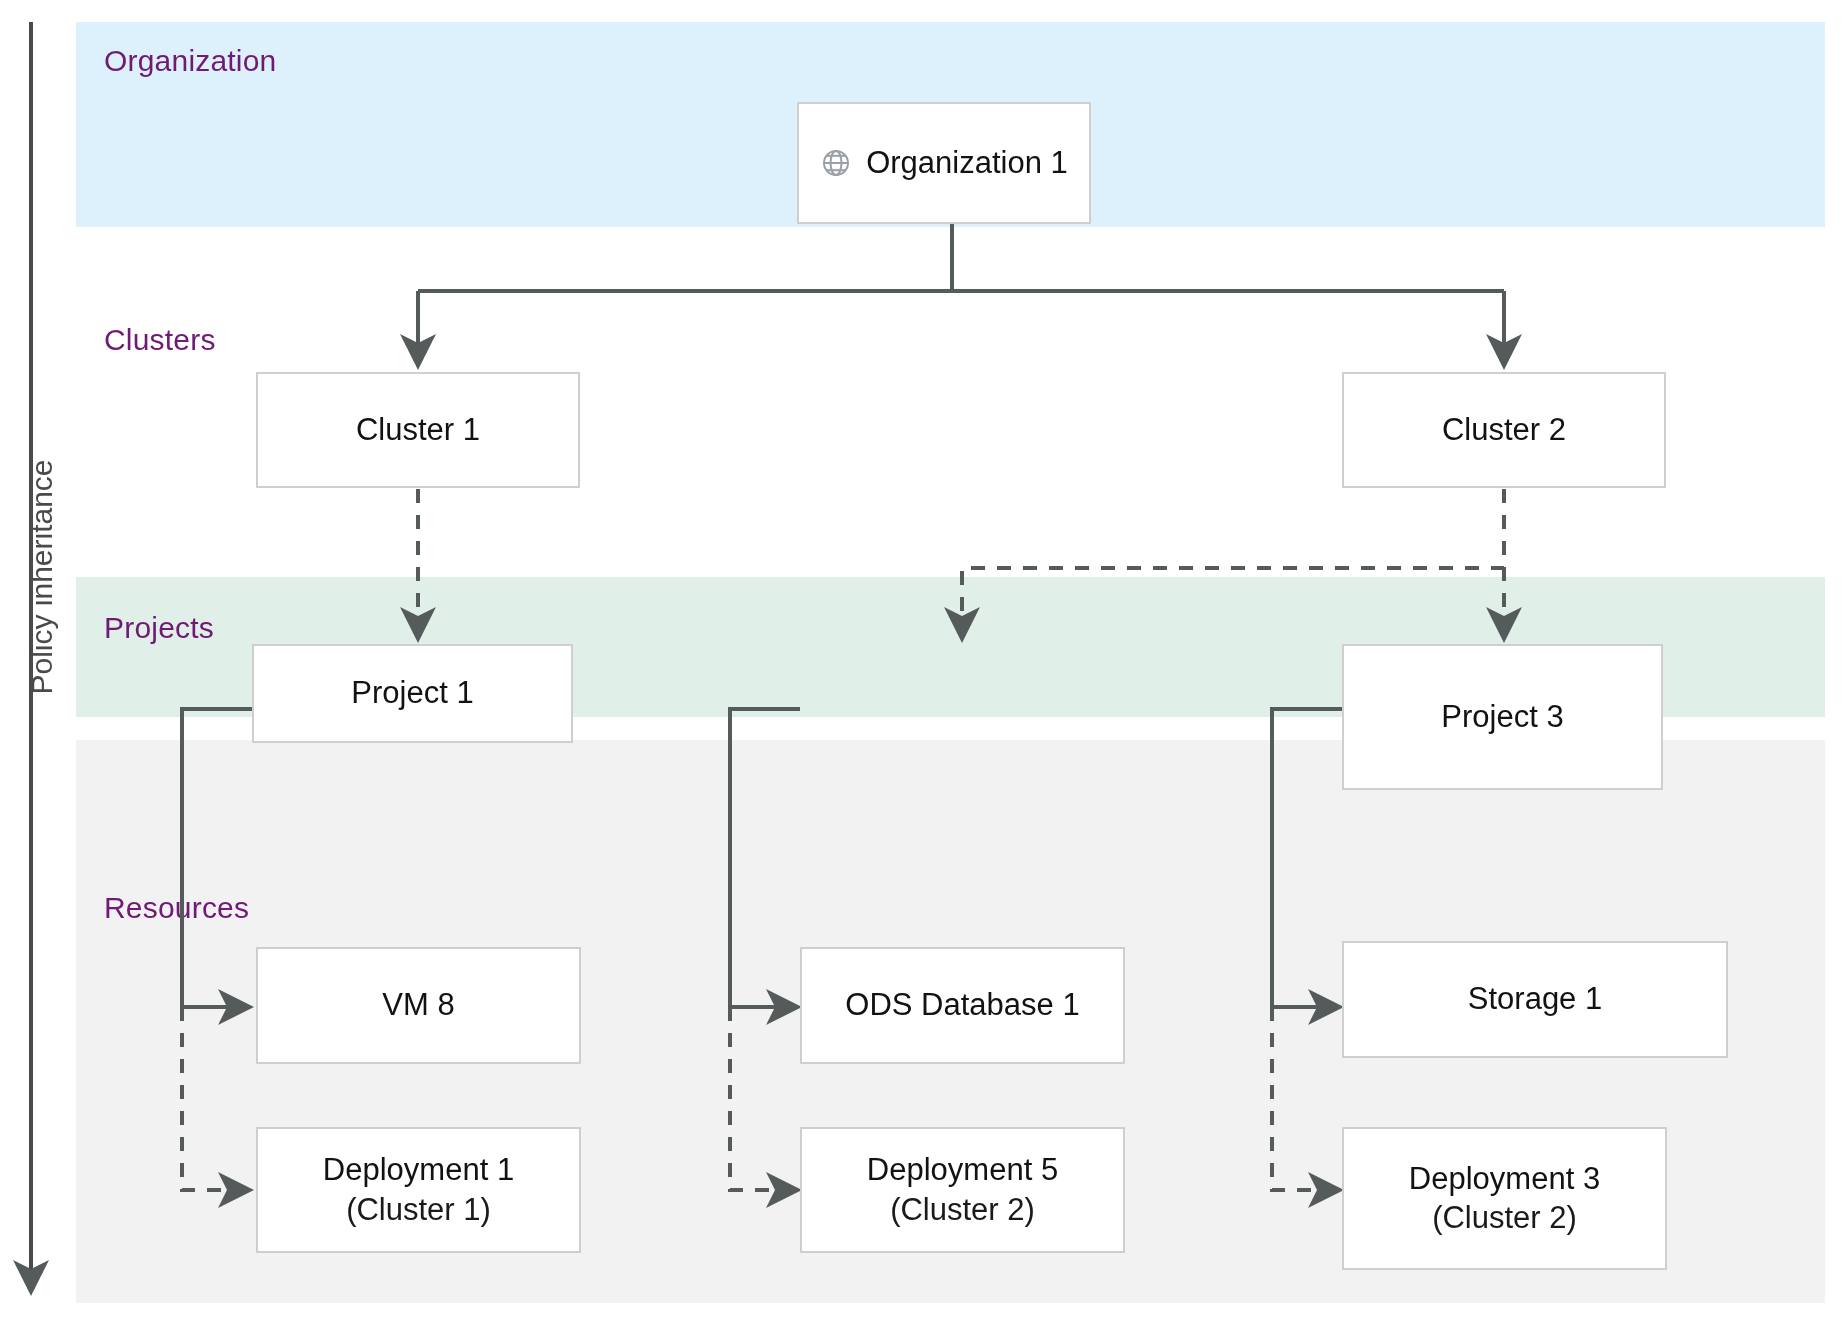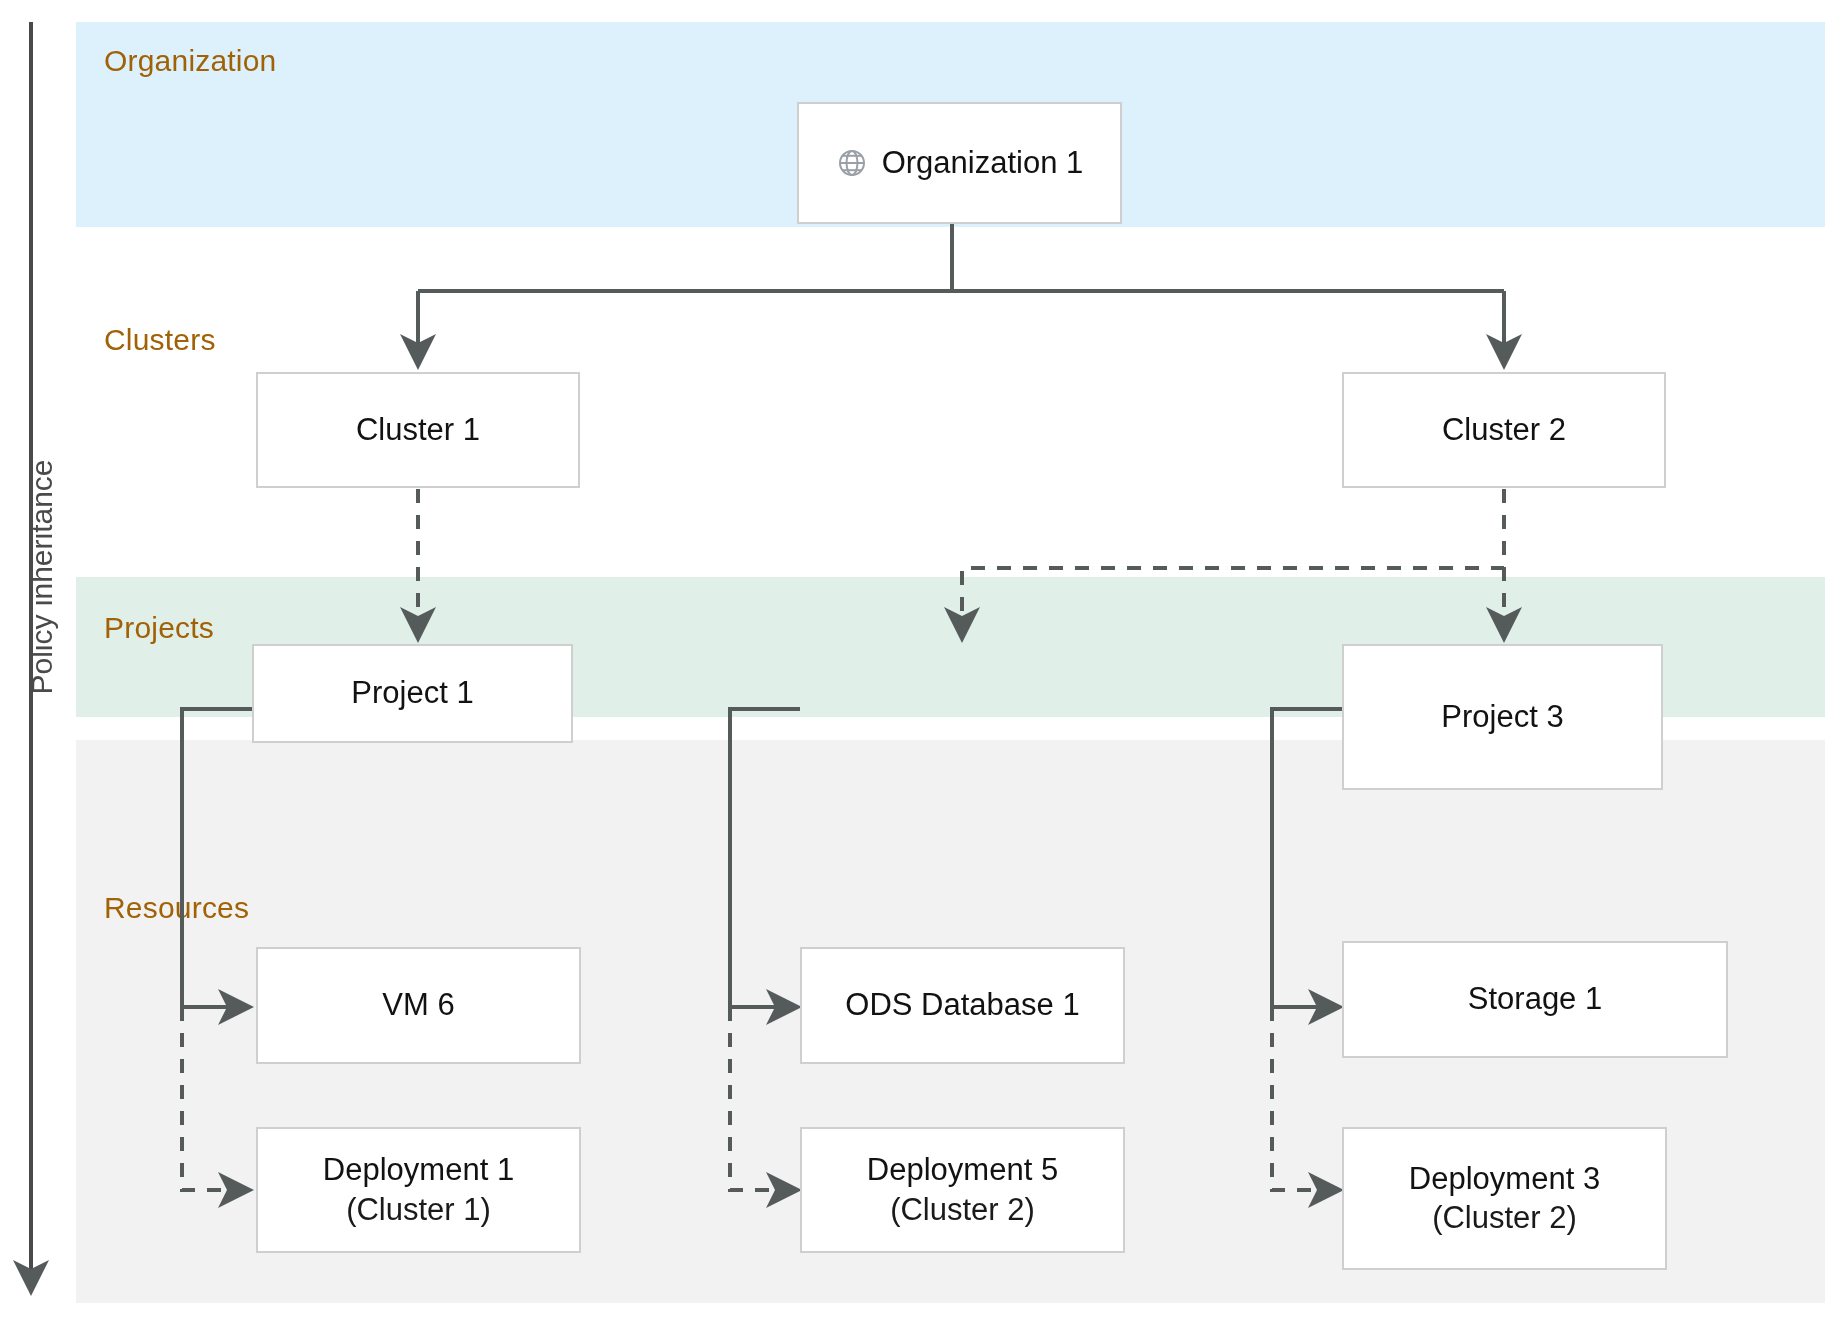--- a/index.html
+++ b/index.html
@@ -27,21 +27,21 @@
     box-sizing: border-box;
   }
   .band-org      { top: 22px;  height: 205px; background: #ddf1fc; }
   .band-clusters { top: 250px; height: 300px; background: #ffffff; }
   .band-projects { top: 577px; height: 140px; background: #e0efe7; }
   .band-resources{ top: 740px; height: 563px; background: #f2f2f2; }
 
   .band-label {
     position: absolute;
     font-size: 30px;
-    color: #a16207;
+    color: #701a75;
     letter-spacing: 0.2px;
     white-space: nowrap;
   }
 
   
   .node {
     position: absolute;
     box-sizing: border-box;
     background: #ffffff;
     border: 2px solid #cfcfcf;
@@ -156,21 +156,21 @@
 
     <g fill="none" stroke="#555b5b">
       <path d="M 1342 709 L 1272 709 L 1272 1007" stroke-width="4"></path>
       <path d="M 1272 1007 L 1338 1007" stroke-width="4" marker-end="url(#arrow-solid)"></path>
       <path d="M 1272 1007 L 1272 1190 L 1338 1190" stroke-width="4" stroke-dasharray="14 12" marker-end="url(#arrow-dash)"></path>
     </g>
   </svg>
 
   <div id="policy-axis-label">Policy inheritance</div>
 
-  <div class="node with-icon" style="left:797px; top:102px; width:325px; height:122px;">
+  <div class="node with-icon" style="left:797px; top:102px; width:294px; height:122px;">
     <div class="row">
       <span>
         <svg class="globe-icon" width="32" height="32" viewBox="0 0 24 24" fill="none" stroke="#9aa0a6" stroke-width="1.5">
           <circle cx="12" cy="12" r="9"></circle>
           <ellipse cx="12" cy="12" rx="4.1" ry="9"></ellipse>
           <line x1="3" y1="12" x2="21" y2="12"></line>
           <line x1="4.6" y1="6.6" x2="19.4" y2="6.6"></line>
           <line x1="4.6" y1="17.4" x2="19.4" y2="17.4"></line>
         </svg>
       </span>
@@ -186,21 +186,21 @@
   </div>
 
   <div class="node" style="left:252px; top:644px; width:321px; height:99px;">
     <span class="title">Project 1</span>
   </div>
   <div class="node" style="left:1342px; top:644px; width:321px; height:146px;">
     <span class="title">Project 3</span>
   </div>
 
   <div class="node" style="left:256px; top:947px; width:325px; height:117px;">
-    <span class="title">VM 6</span>
+    <span class="title">VM 8</span>
   </div>
   <div class="node" style="left:800px; top:947px; width:325px; height:117px;">
     <span class="title">ODS Database 1</span>
   </div>
   <div class="node" style="left:1342px; top:941px; width:386px; height:117px;">
     <span class="title">Storage 1</span>
   </div>
 
   <div class="node" style="left:256px; top:1127px; width:325px; height:126px;">
     <span class="title">Deployment 1</span>

